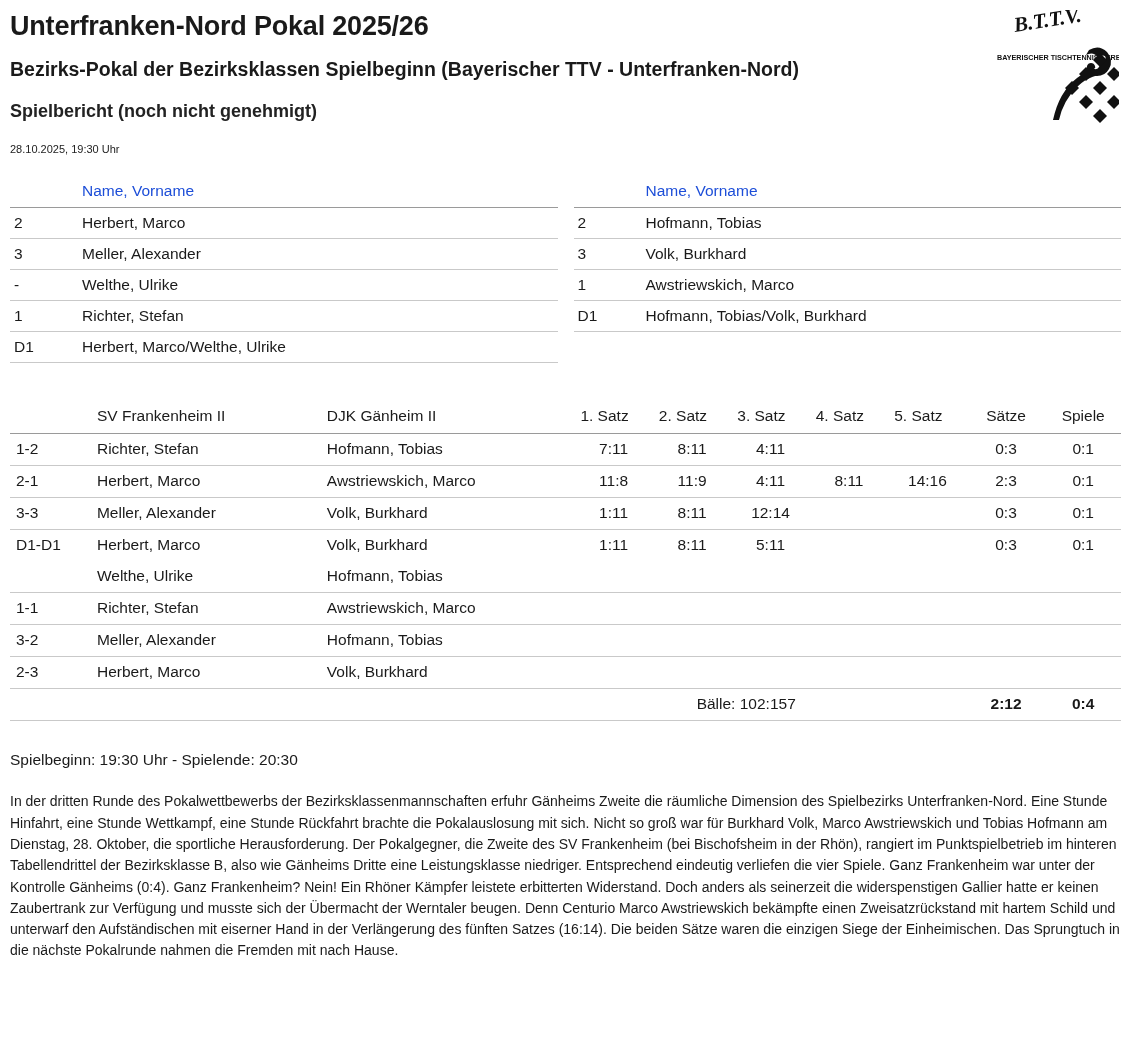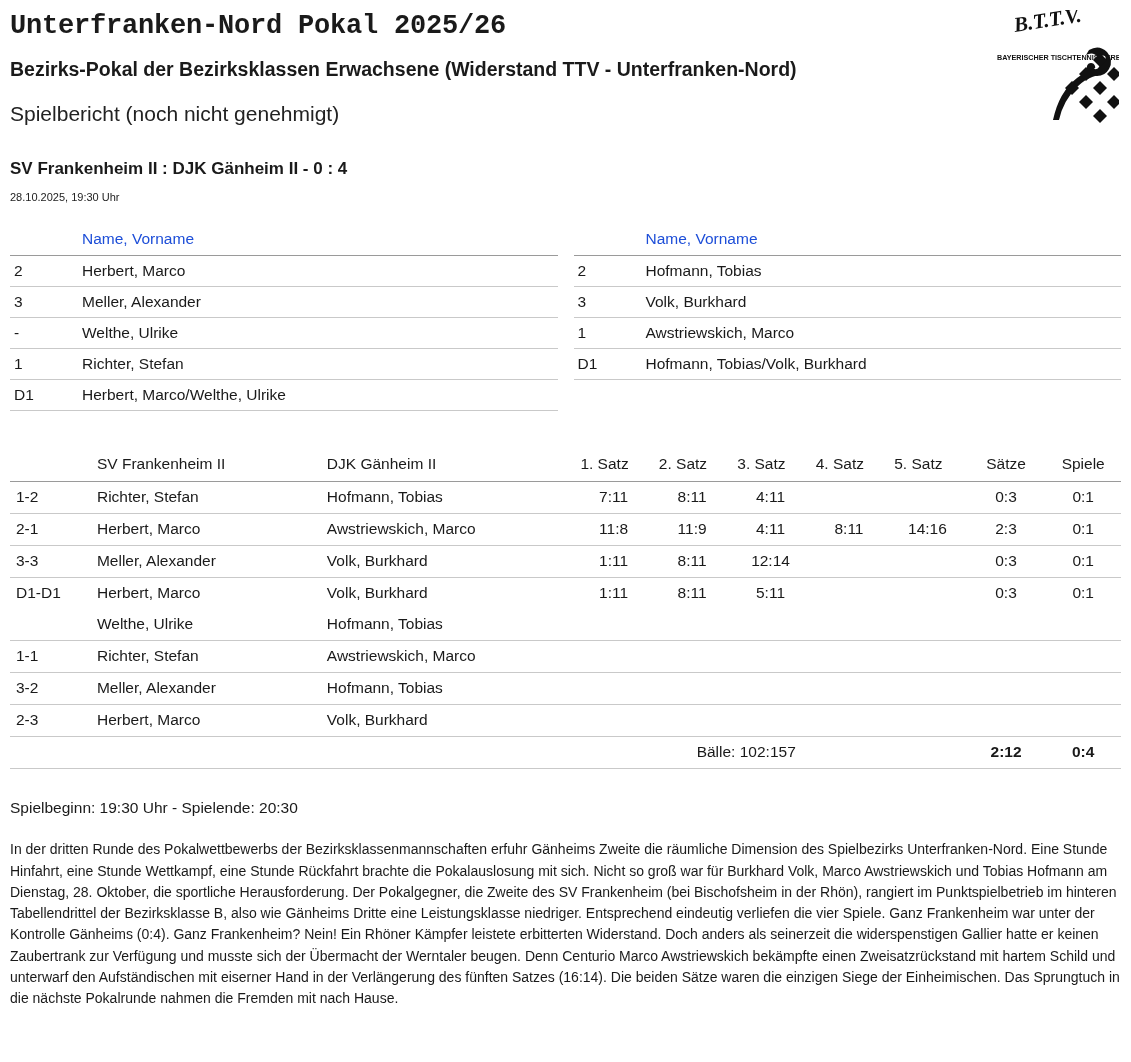--- a/index.html
+++ b/index.html
@@ -25,34 +25,34 @@
   .header-block {
     position: relative;
     padding-right: 160px;
   }
   .doc-title {
     font-size: 27px;
     font-weight: bold;
     line-height: 1.2;
     margin: 2px 0 14px 0;
     letter-spacing: -0.2px;
-    font-family: Liberation Mono, monospace;
   }
   .doc-subtitle {
     font-size: 19.5px;
     font-weight: bold;
     line-height: 1.42;
     margin: 0 0 16px 0;
     max-width: 800px;
   }
   .doc-status {
-    font-size: 21px;
+    font-size: 18px;
     line-height: 1.3;
-    margin: 0 0 32px 0;
+    margin: 0 0 20px 0;
     color: #222;
+    font-weight: bold;
   }
   .match-line {
     font-size: 17px;
     font-weight: bold;
     margin: 0 0 12px 0;
   }
   .match-date {
     font-size: 11px;
     margin: 0 0 24px 0;
     color: #222;
@@ -157,23 +157,22 @@
     color: #1a1a1a;
   }
 </style>
 </head>
 <body>
 
 <div class="page">
 
   <div class="header-block">
     <div class="doc-title">Unterfranken-Nord Pokal 2025/26</div>
-    <div class="doc-subtitle">Bezirks-Pokal der Bezirksklassen Erwachsene (Widerstand TTV - Unterfranken-Nord)</div>
+    <div class="doc-subtitle">Bezirks-Pokal der Bezirksklassen Spielbeginn (Bayerischer TTV - Unterfranken-Nord)</div>
     <div class="doc-status">Spielbericht (noch nicht genehmigt)</div>
-    <div class="match-line">SV Frankenheim II : DJK Gänheim II - 0 : 4</div>
     <div class="match-date">28.10.2025, 19:30 Uhr</div>
 
     <div class="logo">
       <svg width="126" height="118" viewBox="0 0 126 118" xmlns="http://www.w3.org/2000/svg">
         <g fill="#111">
           <text x="22" y="22" font-family="Liberation Serif, serif" font-size="21" font-style="italic" font-weight="bold" transform="rotate(-9 22 22)">B.T.T.V.</text>
           <text x="4" y="50" font-family="Liberation Sans, sans-serif" font-size="7.2" font-weight="bold">BAYERISCHER TISCHTENNIS-VERBAND E.V.</text>
           <path d="M96 40 q10 -6 18 2 q7 8 2 17 q-4 7 -12 7 q-6 0 -9 -4 q-2 -3 -1 -6 q1 -3 4 -3 q3 0 4 3 q1 2 -1 3 q3 1 5 -2 q3 -5 -1 -10 q-5 -6 -12 -2 z"></path>
           <circle cx="110" cy="48" r="2.6" fill="#fff"></circle>
           <path d="M60 110 q6 -28 24 -42 q10 -8 18 -9 l3 6 q-12 3 -21 12 q-14 14 -18 33 z"></path>

